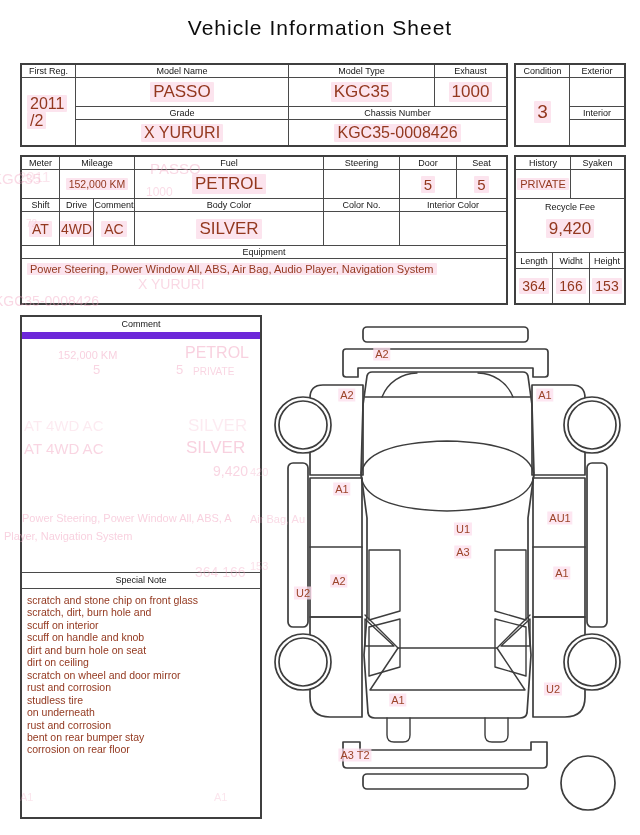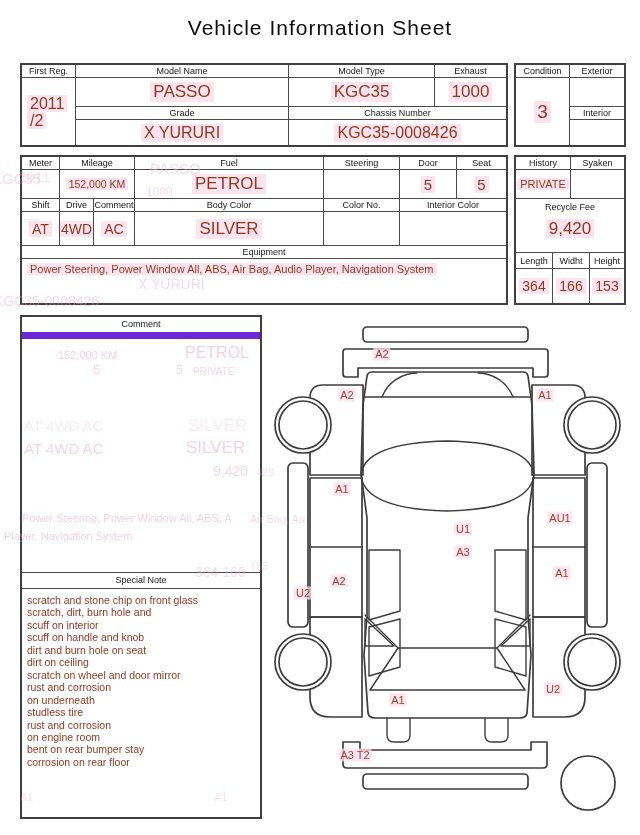--- a/index.html
+++ b/index.html
@@ -176,24 +176,23 @@
     <div class="boxhdr" id="sn-hdr">Special Note</div>
     <div id="sn-list">
       <div>scratch and stone chip on front glass</div>
       <div>scratch, dirt, burn hole and</div>
       <div>scuff on interior</div>
       <div>scuff on handle and knob</div>
       <div>dirt and burn hole on seat</div>
       <div>dirt on ceiling</div>
       <div>scratch on wheel and door mirror</div>
       <div>rust and corrosion</div>
+      <div>studless tire</div>
       <div>on underneath</div>
-      <div>studless tire</div>
       <div>rust and corrosion</div>
-      <div>on engine room</div>
       <div>bent on rear bumper stay</div>
       <div>corrosion on rear floor</div>
     </div>
   </div>
 
   <div id="diagram">
     <svg width="370" height="500" viewBox="0 0 370 500" fill="none" stroke="#3d3d3d" stroke-width="1.7" stroke-linejoin="round" stroke-linecap="round">
       <g>
         <rect x="93" y="12" width="165" height="15" rx="4"></rect>
         <path d="M73,37 Q73,34 76,34 L275,34 Q278,34 278,37 L278,59 Q278,62 275,62 L263,62 L263,53 L88,53 L88,62 L76,62 Q73,62 73,59 Z"></path>
@@ -276,20 +275,20 @@
     <span class="ghost" style="left:193px;top:366px;font-size:10px;opacity:.45">PRIVATE</span>
     <span class="ghost" style="left:24px;top:417px;font-size:15px;opacity:.22">AT  4WD  AC</span>
     <span class="ghost" style="left:188px;top:416px;font-size:17px;opacity:.22">SILVER</span>
     <span class="ghost" style="left:24px;top:440px;font-size:15px;opacity:.45">AT  4WD  AC</span>
     <span class="ghost" style="left:186px;top:438px;font-size:17px;opacity:.5">SILVER</span>
     <span class="ghost" style="left:213px;top:463px;font-size:14px;opacity:.45">9,420</span>
     <span class="ghost" style="left:22px;top:512px;font-size:11px;opacity:.5">Power Steering, Power Window All, ABS, A</span>
     <span class="ghost" style="left:4px;top:530px;font-size:11px;opacity:.5">Player, Navigation System</span>
     <span class="ghost" style="left:195px;top:564px;font-size:14px;opacity:.38">364  166</span>
     <span class="ghost" style="left:250px;top:513px;font-size:11px;opacity:.4">Air Bag, Au</span>
-    <span class="ghost" style="left:256px;top:466px;font-size:11px;opacity:.32">420</span>
+    <span class="ghost" style="left:250px;top:466px;font-size:11px;opacity:.32">420</span>
     <span class="ghost" style="left:250px;top:560px;font-size:11px;opacity:.32">153</span>
     <span class="ghost" style="left:20px;top:791px;font-size:11px;opacity:.28">A1</span>
     <span class="ghost" style="left:214px;top:791px;font-size:11px;opacity:.28">A1</span>
   </div>
 
 
 </div>
 
 </body></html>

